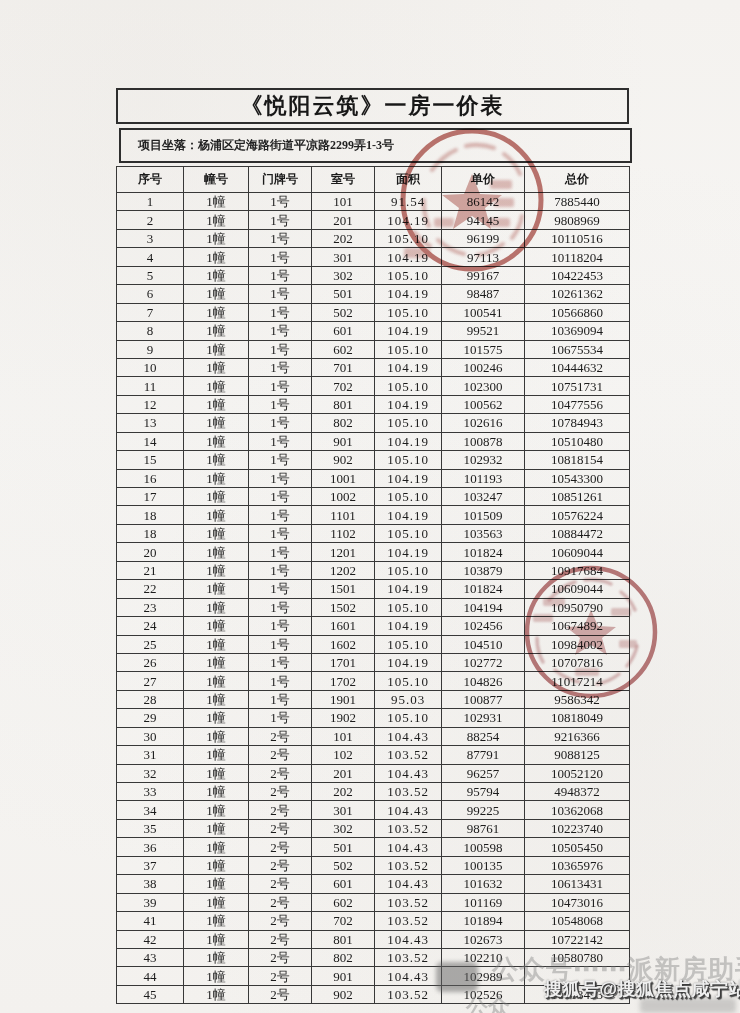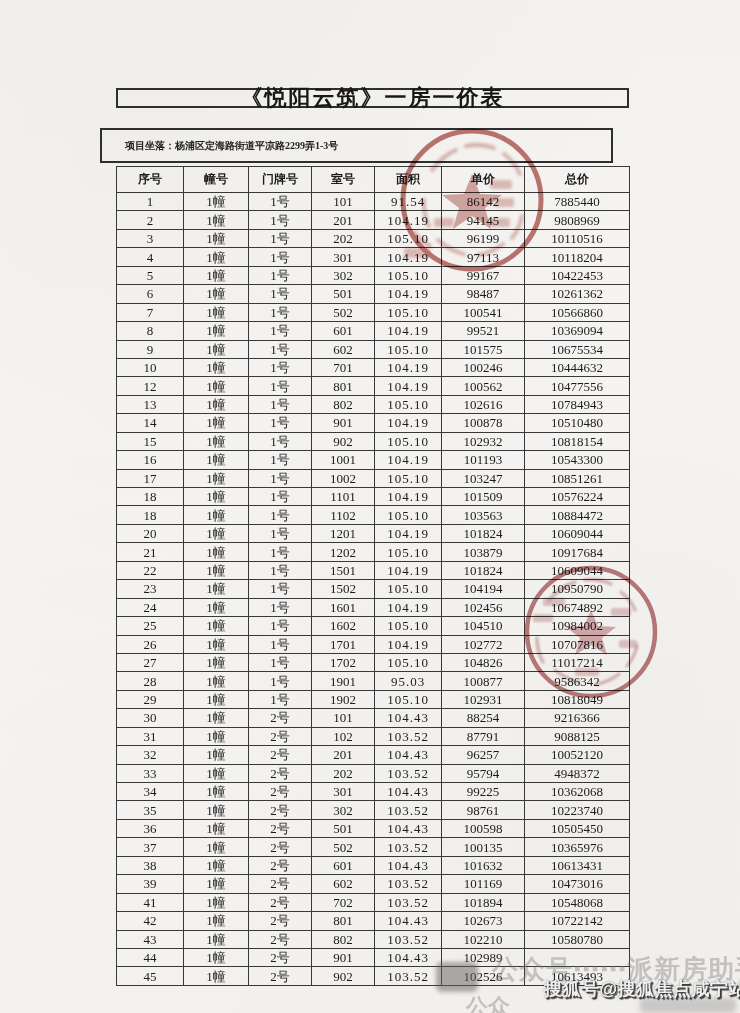--- a/index.html
+++ b/index.html
@@ -8,31 +8,31 @@
     width:740px;height:1013px;
     background:
       radial-gradient(ellipse at 20% 10%, rgba(210,205,198,.14), transparent 60%),
       radial-gradient(ellipse at 85% 70%, rgba(205,200,193,.12), transparent 55%),
       linear-gradient(180deg,#f4f2ef 0%,#f7f6f4 40%,#f3f1ee 100%);
     overflow:hidden;
     font-family:"Liberation Serif","DejaVu Serif",serif;
     color:#1f1f1f;
   }
   .title-box{
-    position:absolute;left:116px;top:88px;width:513px;height:20px;
+    position:absolute;left:116px;top:88px;width:513px;height:36px;
     border:2px solid #2e2e2e;box-sizing:border-box;
     display:flex;align-items:center;justify-content:center;
     font-size:22px;font-weight:bold;letter-spacing:2px;color:#181818;
   }
   .info-box{
-    position:absolute;left:100px;top:128px;width:513px;height:35px;
+    position:absolute;left:119px;top:128px;width:513px;height:35px;
     border:2px solid #2e2e2e;box-sizing:border-box;
     display:flex;align-items:center;
-    padding-left:23px;
-    font-size:10px;font-weight:bold;color:#222;
+    padding-left:17px;
+    font-size:12px;font-weight:bold;color:#222;
   }
   .table-wrap{position:absolute;left:116px;top:166px;width:513px;}
   table.price{
     border-collapse:collapse;table-layout:fixed;width:513px;
   }
   table.price th, table.price td{
     border:1.6px solid #383838;
     padding:0;text-align:center;vertical-align:middle;
     overflow:hidden;white-space:nowrap;
   }
@@ -185,20 +185,29 @@
             <td>10675534</td>
           </tr>
           <tr>
             <td>10</td>
             <td>1幢</td>
             <td>1号</td>
             <td>701</td>
             <td class="col-area">104.19</td>
             <td>100246</td>
             <td>10444632</td>
+          </tr>
+          <tr>
+            <td>11</td>
+            <td>1幢</td>
+            <td>1号</td>
+            <td>702</td>
+            <td class="col-area">105.10</td>
+            <td>102300</td>
+            <td>10751731</td>
           </tr>
           <tr>
             <td>12</td>
             <td>1幢</td>
             <td>1号</td>
             <td>801</td>
             <td class="col-area">104.19</td>
             <td>100562</td>
             <td>10477556</td>
           </tr>

